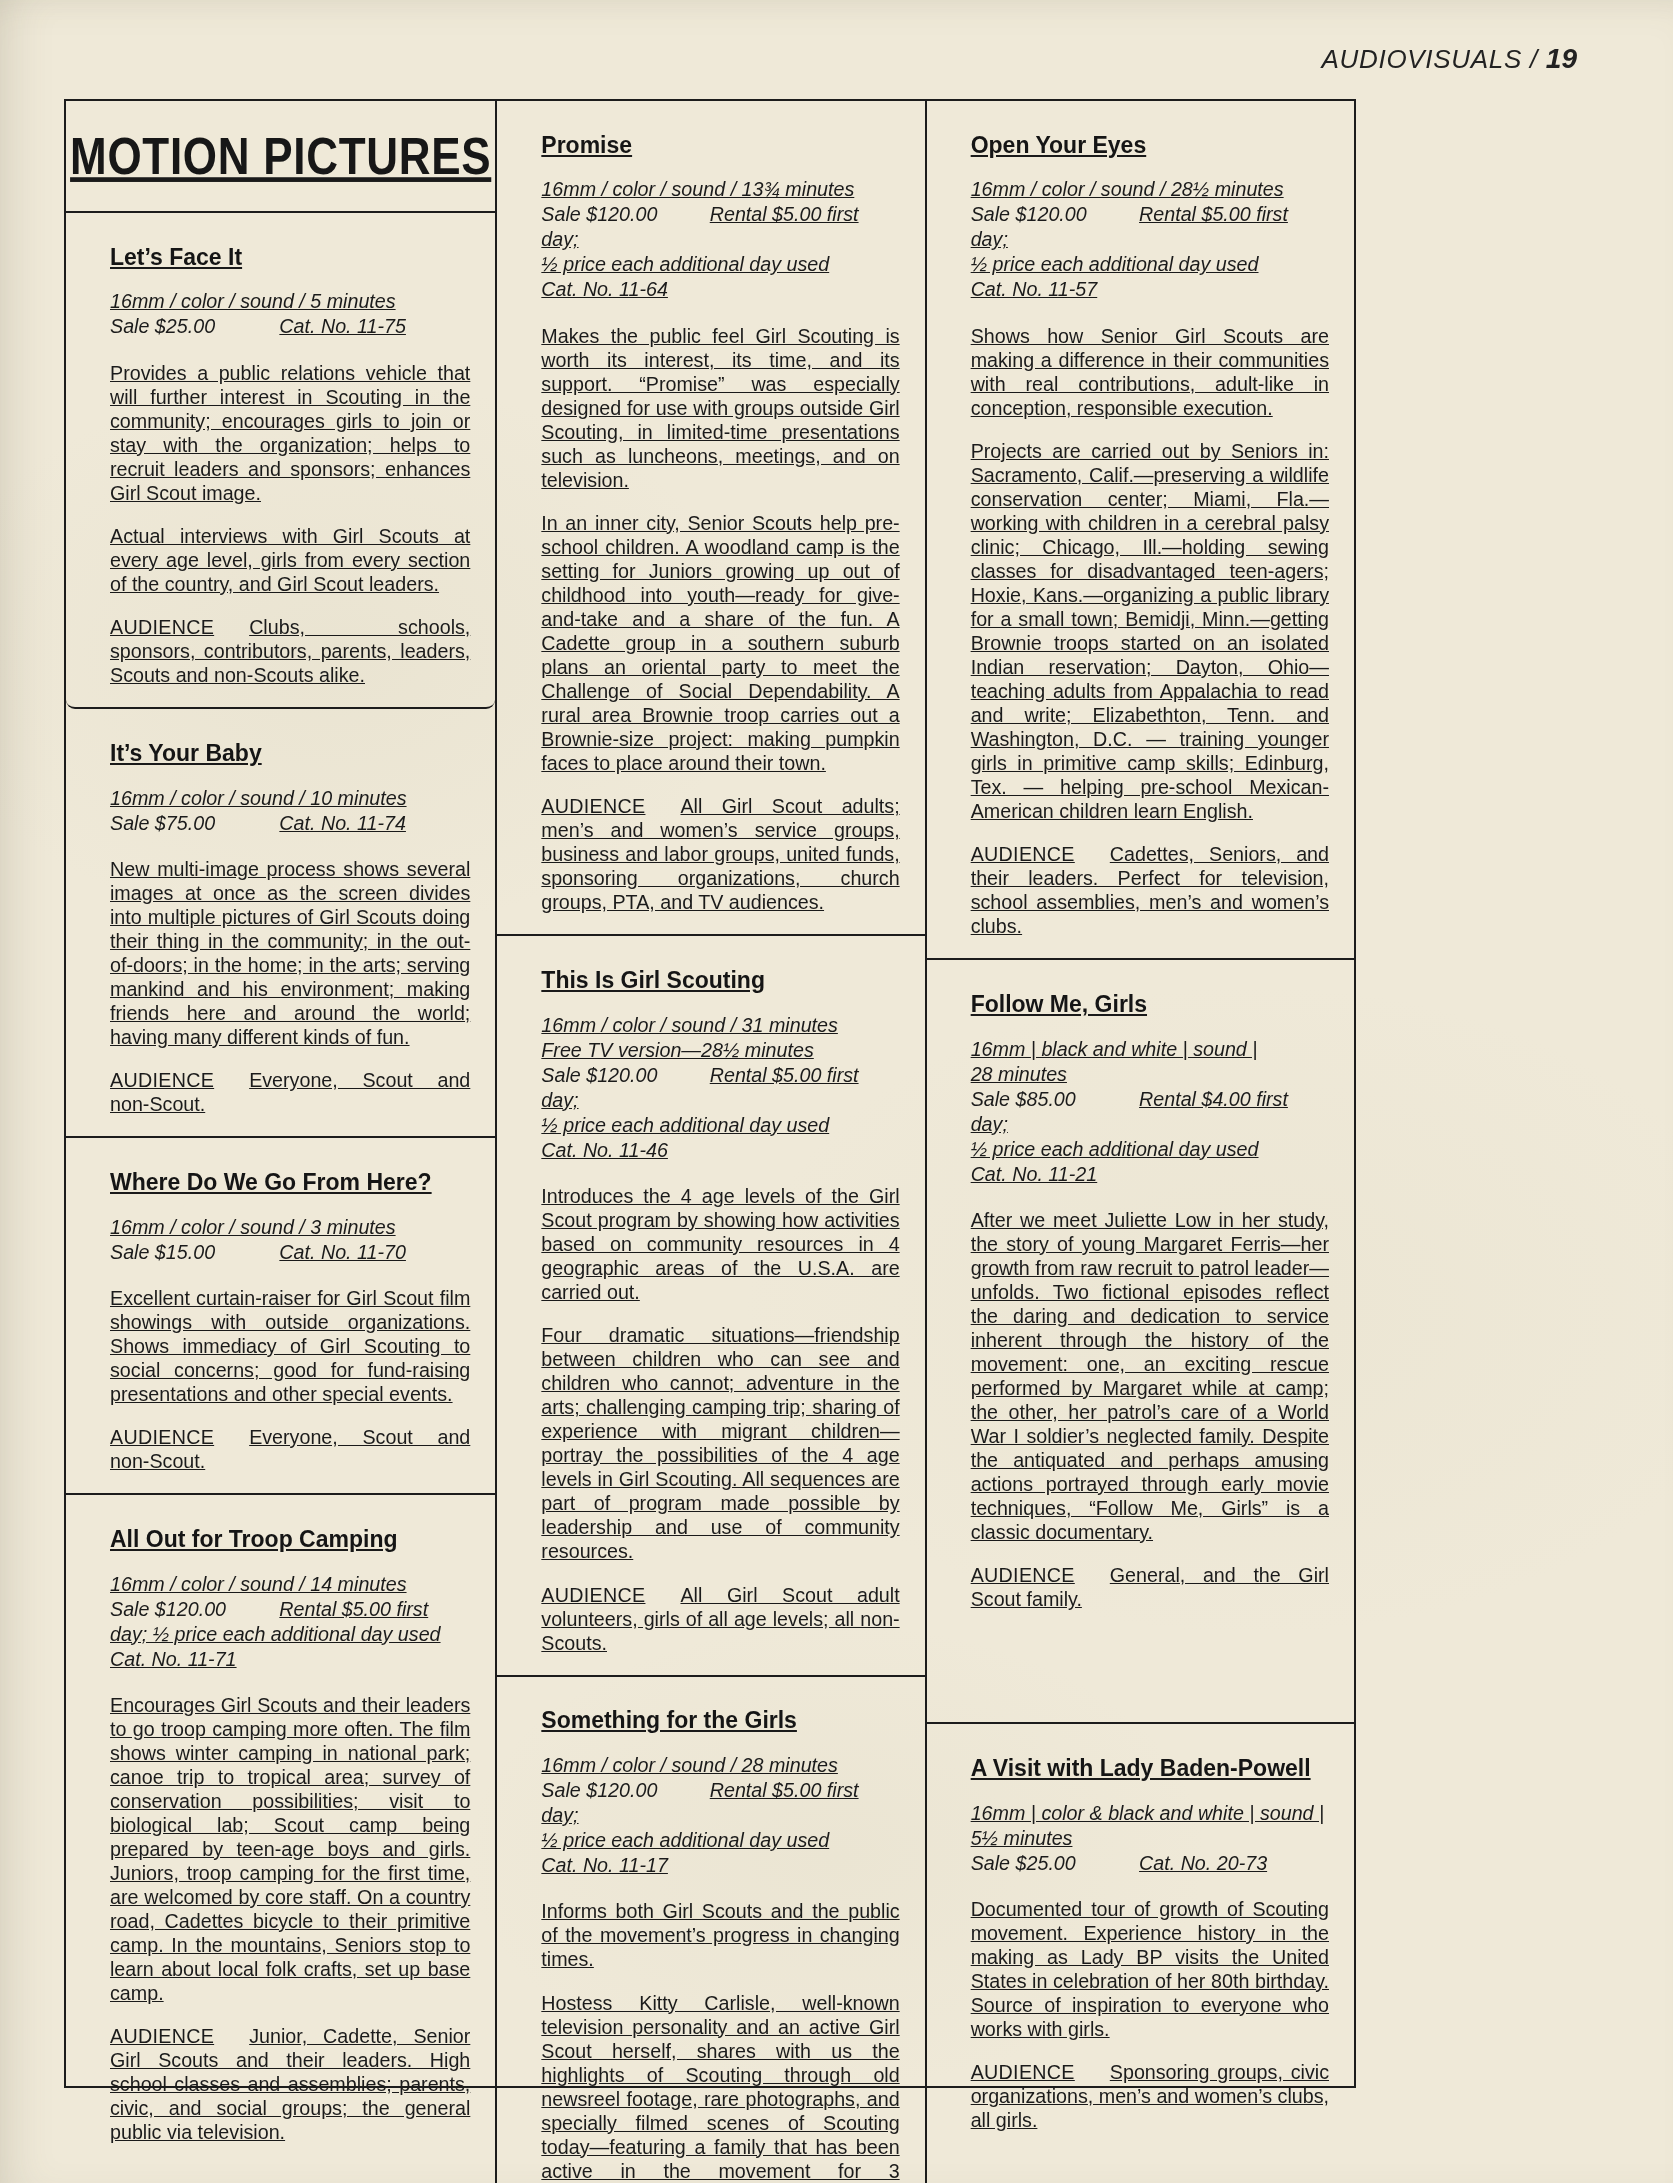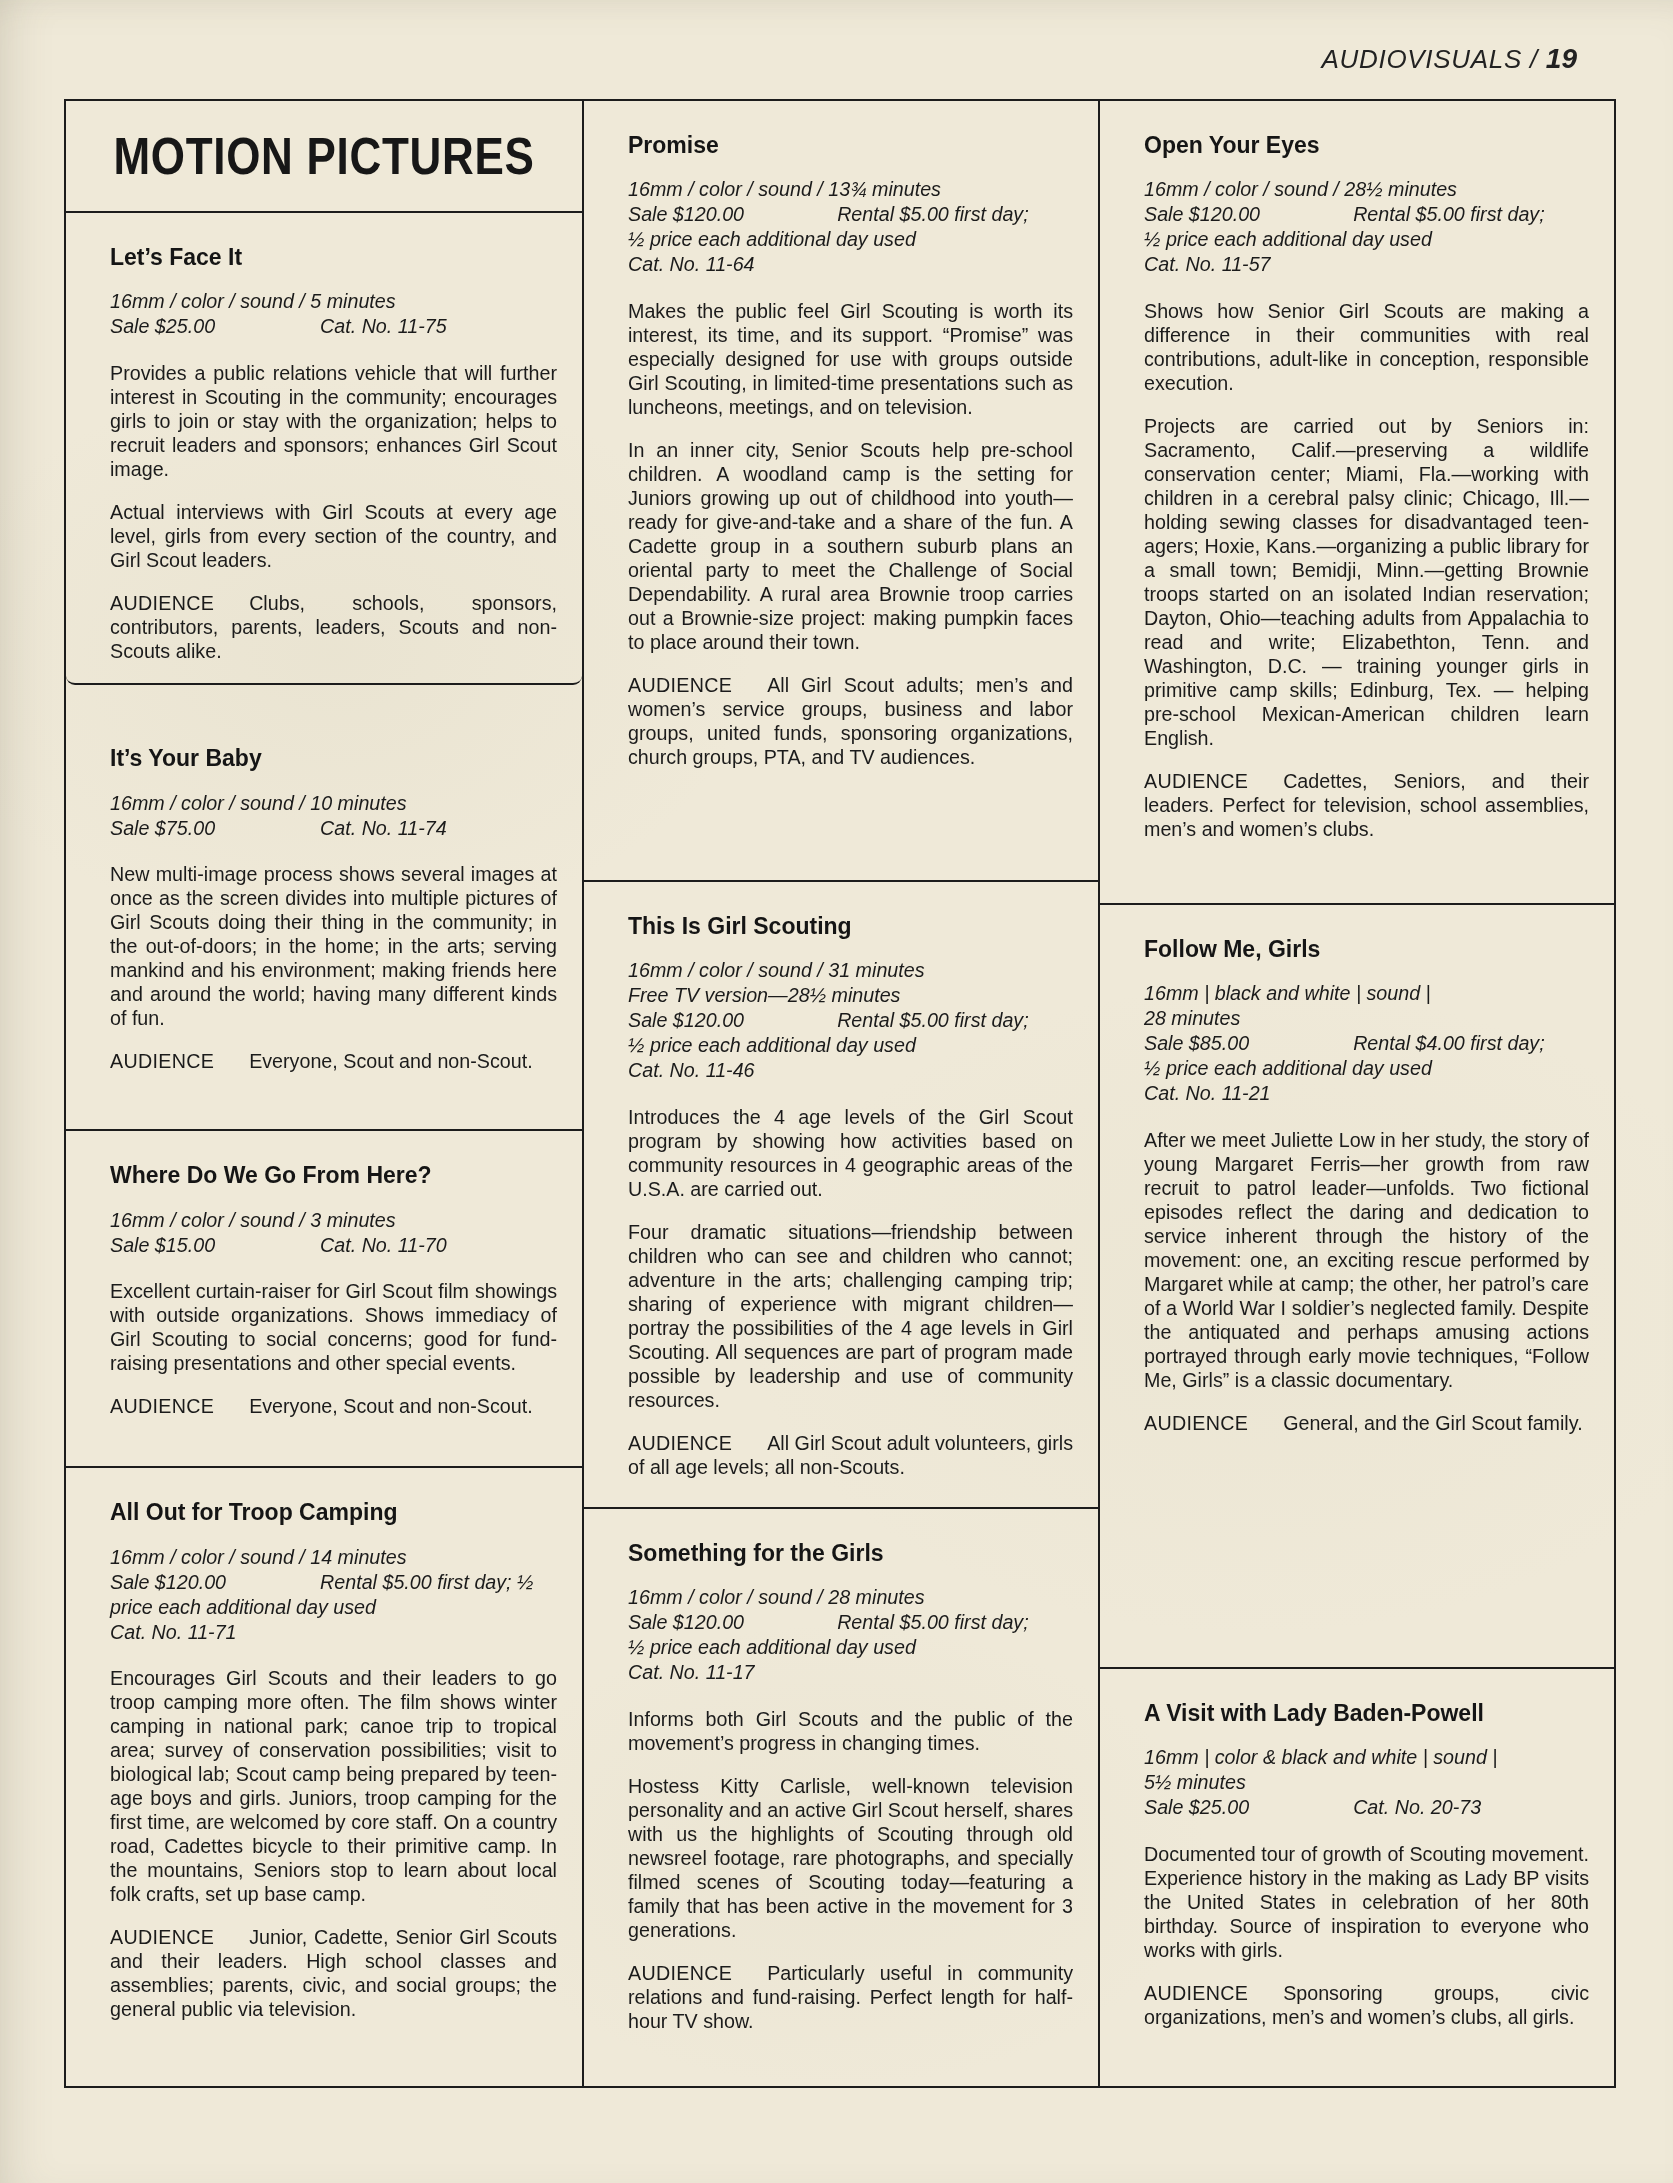--- a/index.html
+++ b/index.html
@@ -18,23 +18,23 @@
       #efe9d8;
     box-shadow: inset 33px 0 47px -27px rgba(90,85,60,.18), inset 0 27px 40px -27px rgba(90,85,60,.10);
   }
   .running-head{
     position:absolute;top:43px;right:96px;
     font-size:26px;font-style:italic;letter-spacing:0.7px;color:#222;
     white-space:nowrap;
   }
   .running-head .rh-num{font-weight:bold;font-size:28px;letter-spacing:0;}
   .content{
-    position:absolute;left:64px;top:99px;width:1552px;height:1989px;
+    position:absolute;left:64px;top:99px;width:1292px;height:1989px;
     border:2.7px solid #1c1c1c;box-sizing:border-box;
-    display:grid;grid-template-columns:1fr 1fr 1fr;
+    display:grid;grid-template-columns:1fr 1fr 1fr;text-decoration:underline;
   }
   .col{display:flex;flex-direction:column;min-width:0;}
   .col + .col{border-left:2px solid #1c1c1c;}
   .cell{
     border-bottom:2px solid #1c1c1c;
     padding:28px 25px 20px 44px;
     box-sizing:border-box;
   }
   .col .cell:last-child{border-bottom:none;flex:1;}
   .title-cell{
@@ -83,21 +83,21 @@
             <span class="spec-left">Sale $25.00</span><span>Cat. No. 11-75</span>
           </div>
         </div>
         <p class="body">Provides a public relations vehicle that will further interest in Scouting in the community; encourages girls to join or stay with the organization; helps to recruit leaders and sponsors; enhances Girl Scout image.</p>
         <p class="body">Actual interviews with Girl Scouts at every age level, girls from every section of the country, and Girl Scout leaders.</p>
         <p class="body audience">
           <span class="aud-label">AUDIENCE</span><span class="aud-gap"></span><span>Clubs, schools, sponsors, contributors, parents, leaders, Scouts and non-Scouts alike.</span>
         </p>
       </div>
 
-      <div class="cell" style="min-height:417px;margin-top:29px;">
+      <div class="cell" style="min-height:417px;">
         <div class="film-title">It’s Your Baby</div>
         <div class="specs">
           <div class="spec-line">16mm / color / sound / 10 minutes</div>
           <div class="spec-line">
             <span class="spec-left">Sale $75.00</span><span>Cat. No. 11-74</span>
           </div>
         </div>
         <p class="body">New multi-image process shows several images at once as the screen divides into multiple pictures of Girl Scouts doing their thing in the community; in the out-of-doors; in the home; in the arts; serving mankind and his environment; making friends here and around the world; having many different kinds of fun.</p>
         <p class="body audience">
           <span class="aud-label">AUDIENCE</span><span class="aud-gap"></span><span>Everyone, Scout and non-Scout.</span>

